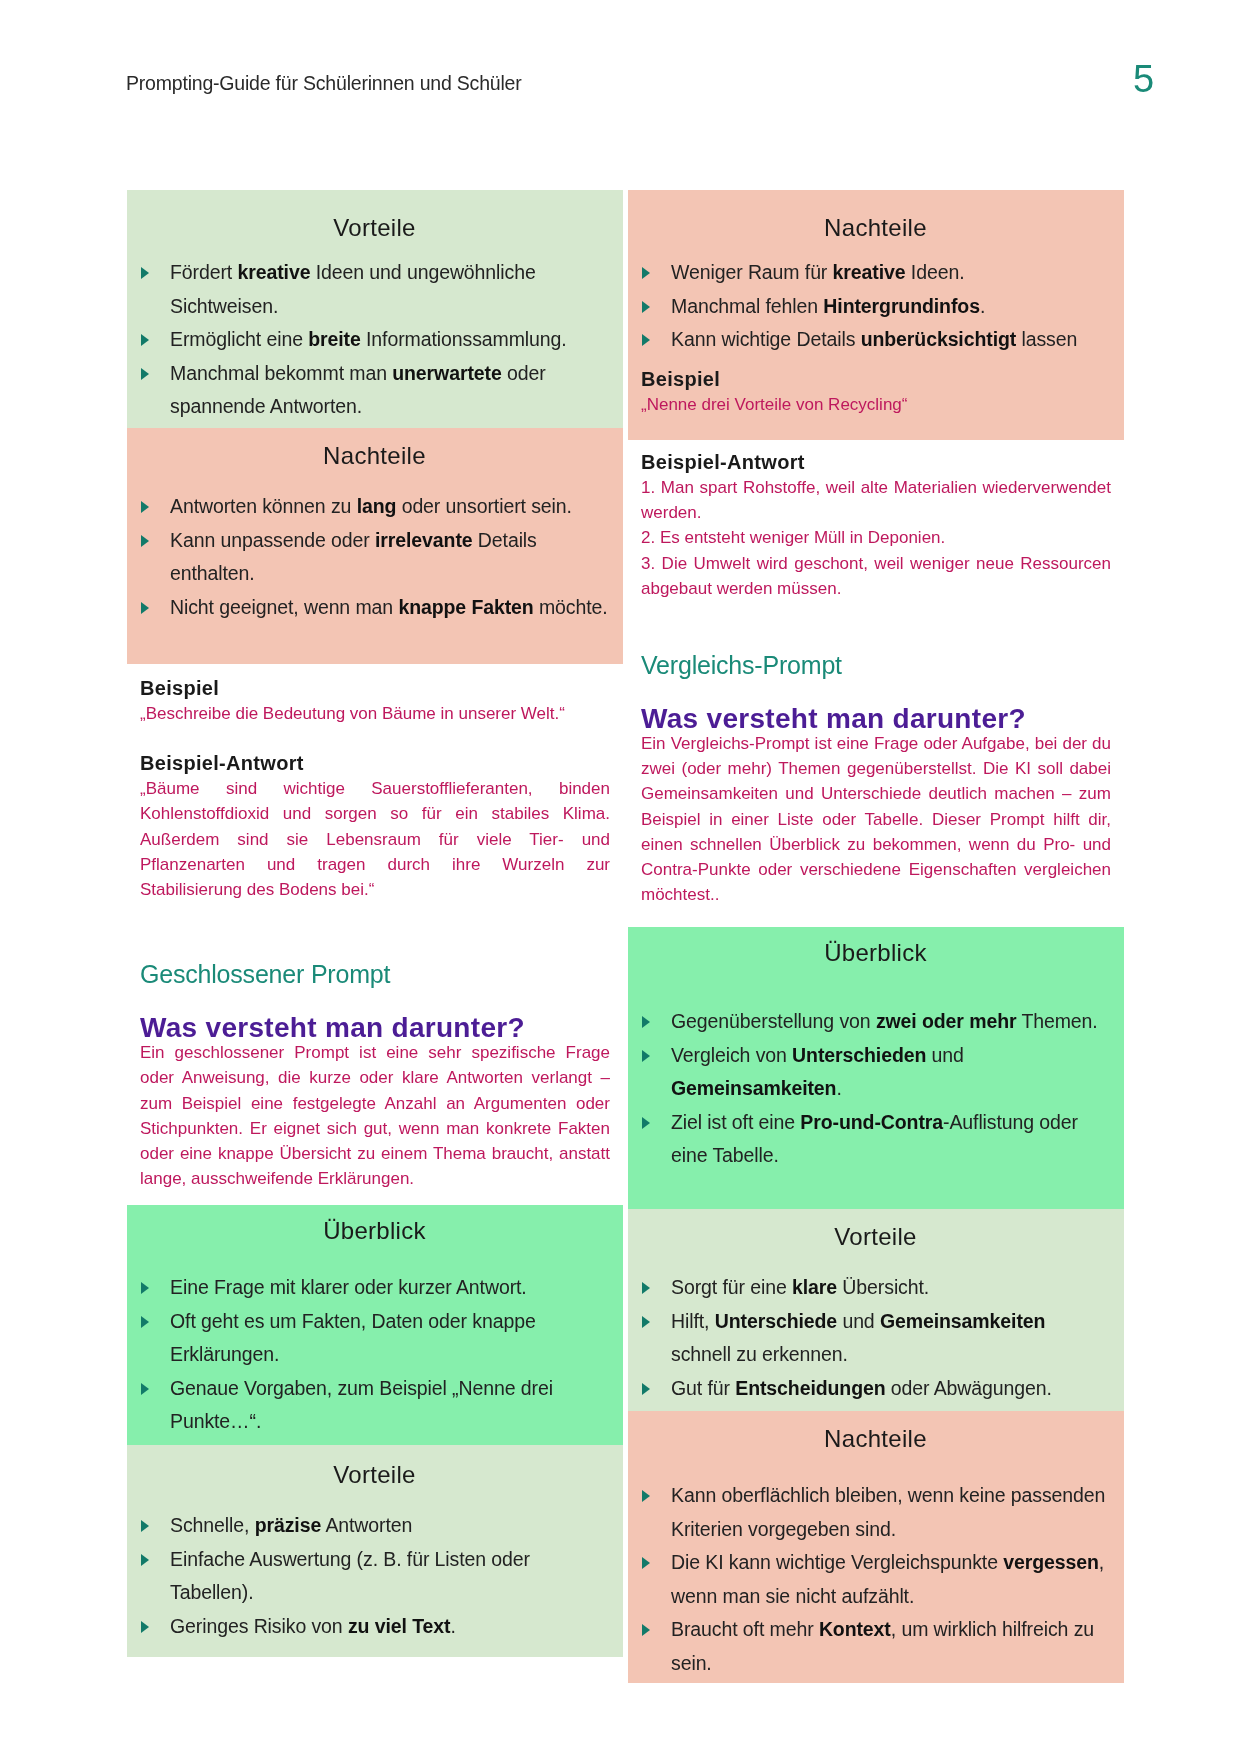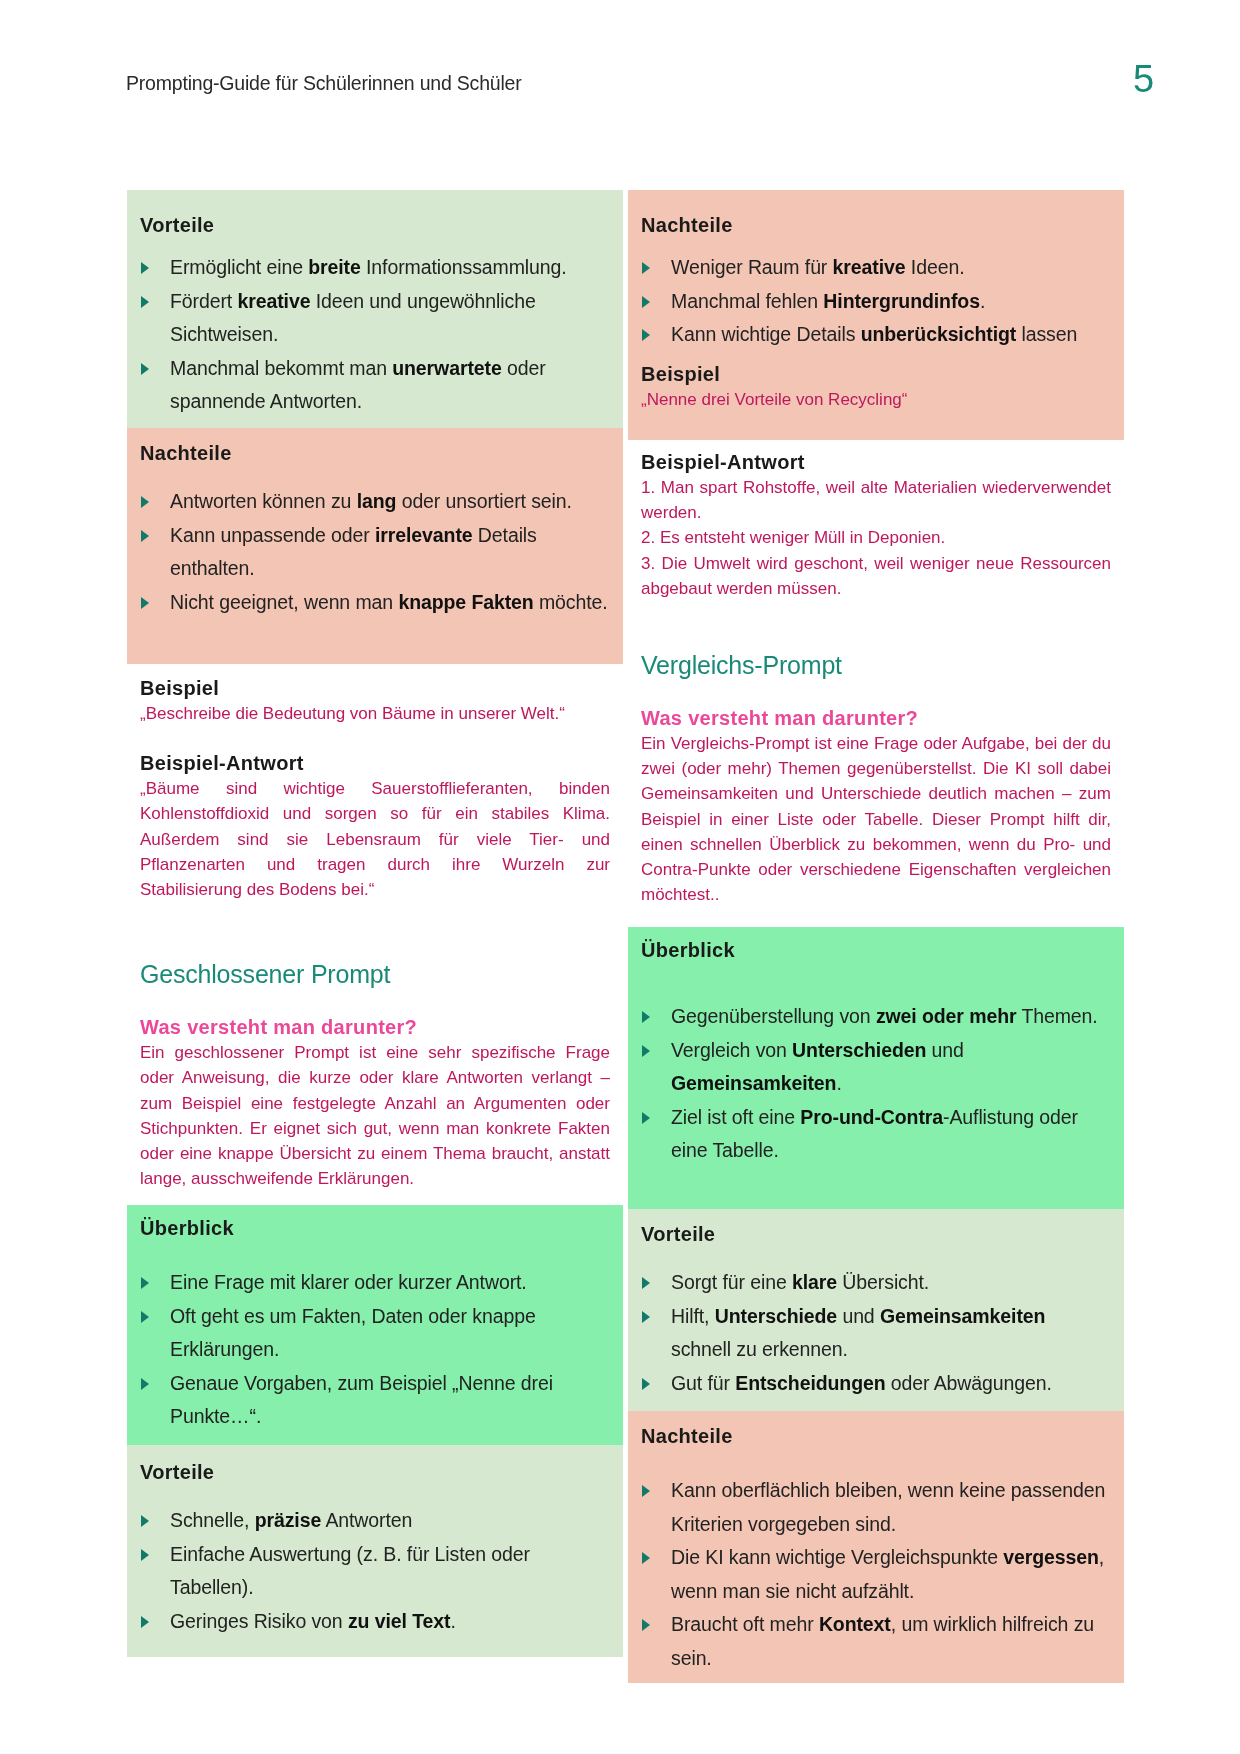--- a/index.html
+++ b/index.html
@@ -10,45 +10,45 @@
 
   .col { position: absolute; top: 190px; width: 496px; }
   .col-left { left: 127px; }
   .col-right { left: 628px; }
 
   .box { padding: 24px 14px 14px 13px; box-sizing: border-box; }
   .box.green { background: #d6e8cf; }
   .box.red   { background: #f3c5b4; }
   .box.blue  { background: #86efac; }
 
-  .box-title { font-weight: bold; font-size: 20px; margin: 0 0 14px 0; letter-spacing: 0.3px; }
+  .box-title { font-weight: normal; font-size: 24px; margin: 0 0 14px 0; letter-spacing: 0.3px; text-align: center; }
   .box-title.gap { margin-bottom: 36px; }
   ul.bl { list-style: none; margin: 0; padding: 0; }
   ul.bl li { position: relative; padding-left: 30px; font-size: 19.5px; line-height: 33.5px; color: #222; letter-spacing: -0.1px; }
   ul.bl li .bullet { position: absolute; left: 1px; top: 11px; width: 0; height: 0;
     border-top: 6px solid transparent; border-bottom: 6px solid transparent; border-left: 8px solid #127a69; }
   ul.bl li b { color: #111; }
 
   .block-title { font-weight: bold; font-size: 20px; letter-spacing: 0.3px; line-height: 25px; }
   .para { font-size: 17px; line-height: 25.2px; text-align: justify; color: #be185d; }
   .h2 { font-size: 25px; color: #1a8a78; font-weight: normal; letter-spacing: -0.2px; }
-  .sub { font-weight: bold; font-size: 20px; color: #ec4899; letter-spacing: 0.3px; line-height: 25px; }
+  .sub { font-weight: bold; font-size: 28px; color: #4c1d95; letter-spacing: 0.3px; line-height: 25px; }
 </style>
 </head>
 <body>
 
 <div class="running-head">Prompting-Guide für Schülerinnen und Schüler</div>
 <div class="page-num">5</div>
 
 <div class="col col-left">
   <div class="box green" style="height:238px;">
     <div class="box-title">Vorteile</div>
     <ul class="bl">
+        <li><span class="bullet"></span><span>Fördert </span><b>kreative</b><span> Ideen und ungewöhnliche Sichtweisen.</span></li>
         <li><span class="bullet"></span><span>Ermöglicht eine </span><b>breite</b><span> Informationssammlung.</span></li>
-        <li><span class="bullet"></span><span>Fördert </span><b>kreative</b><span> Ideen und ungewöhnliche Sichtweisen.</span></li>
         <li><span class="bullet"></span><span>Manchmal bekommt man </span><b>unerwartete</b><span> oder spannende Antworten.</span></li>
       </ul>
   </div>
   <div class="box red" style="height:236px; padding-top:14px;">
     <div class="box-title gap" style="margin-bottom:20px;">Nachteile</div>
     <ul class="bl">
         <li><span class="bullet"></span><span>Antworten können zu </span><b>lang</b><span> oder unsortiert sein.</span></li>
         <li><span class="bullet"></span><span>Kann unpassende oder </span><b>irrelevante</b><span> Details enthalten.</span></li>
         <li><span class="bullet"></span><span>Nicht geeignet, wenn man </span><b>knappe Fakten</b><span> möchte.</span></li>
       </ul>

